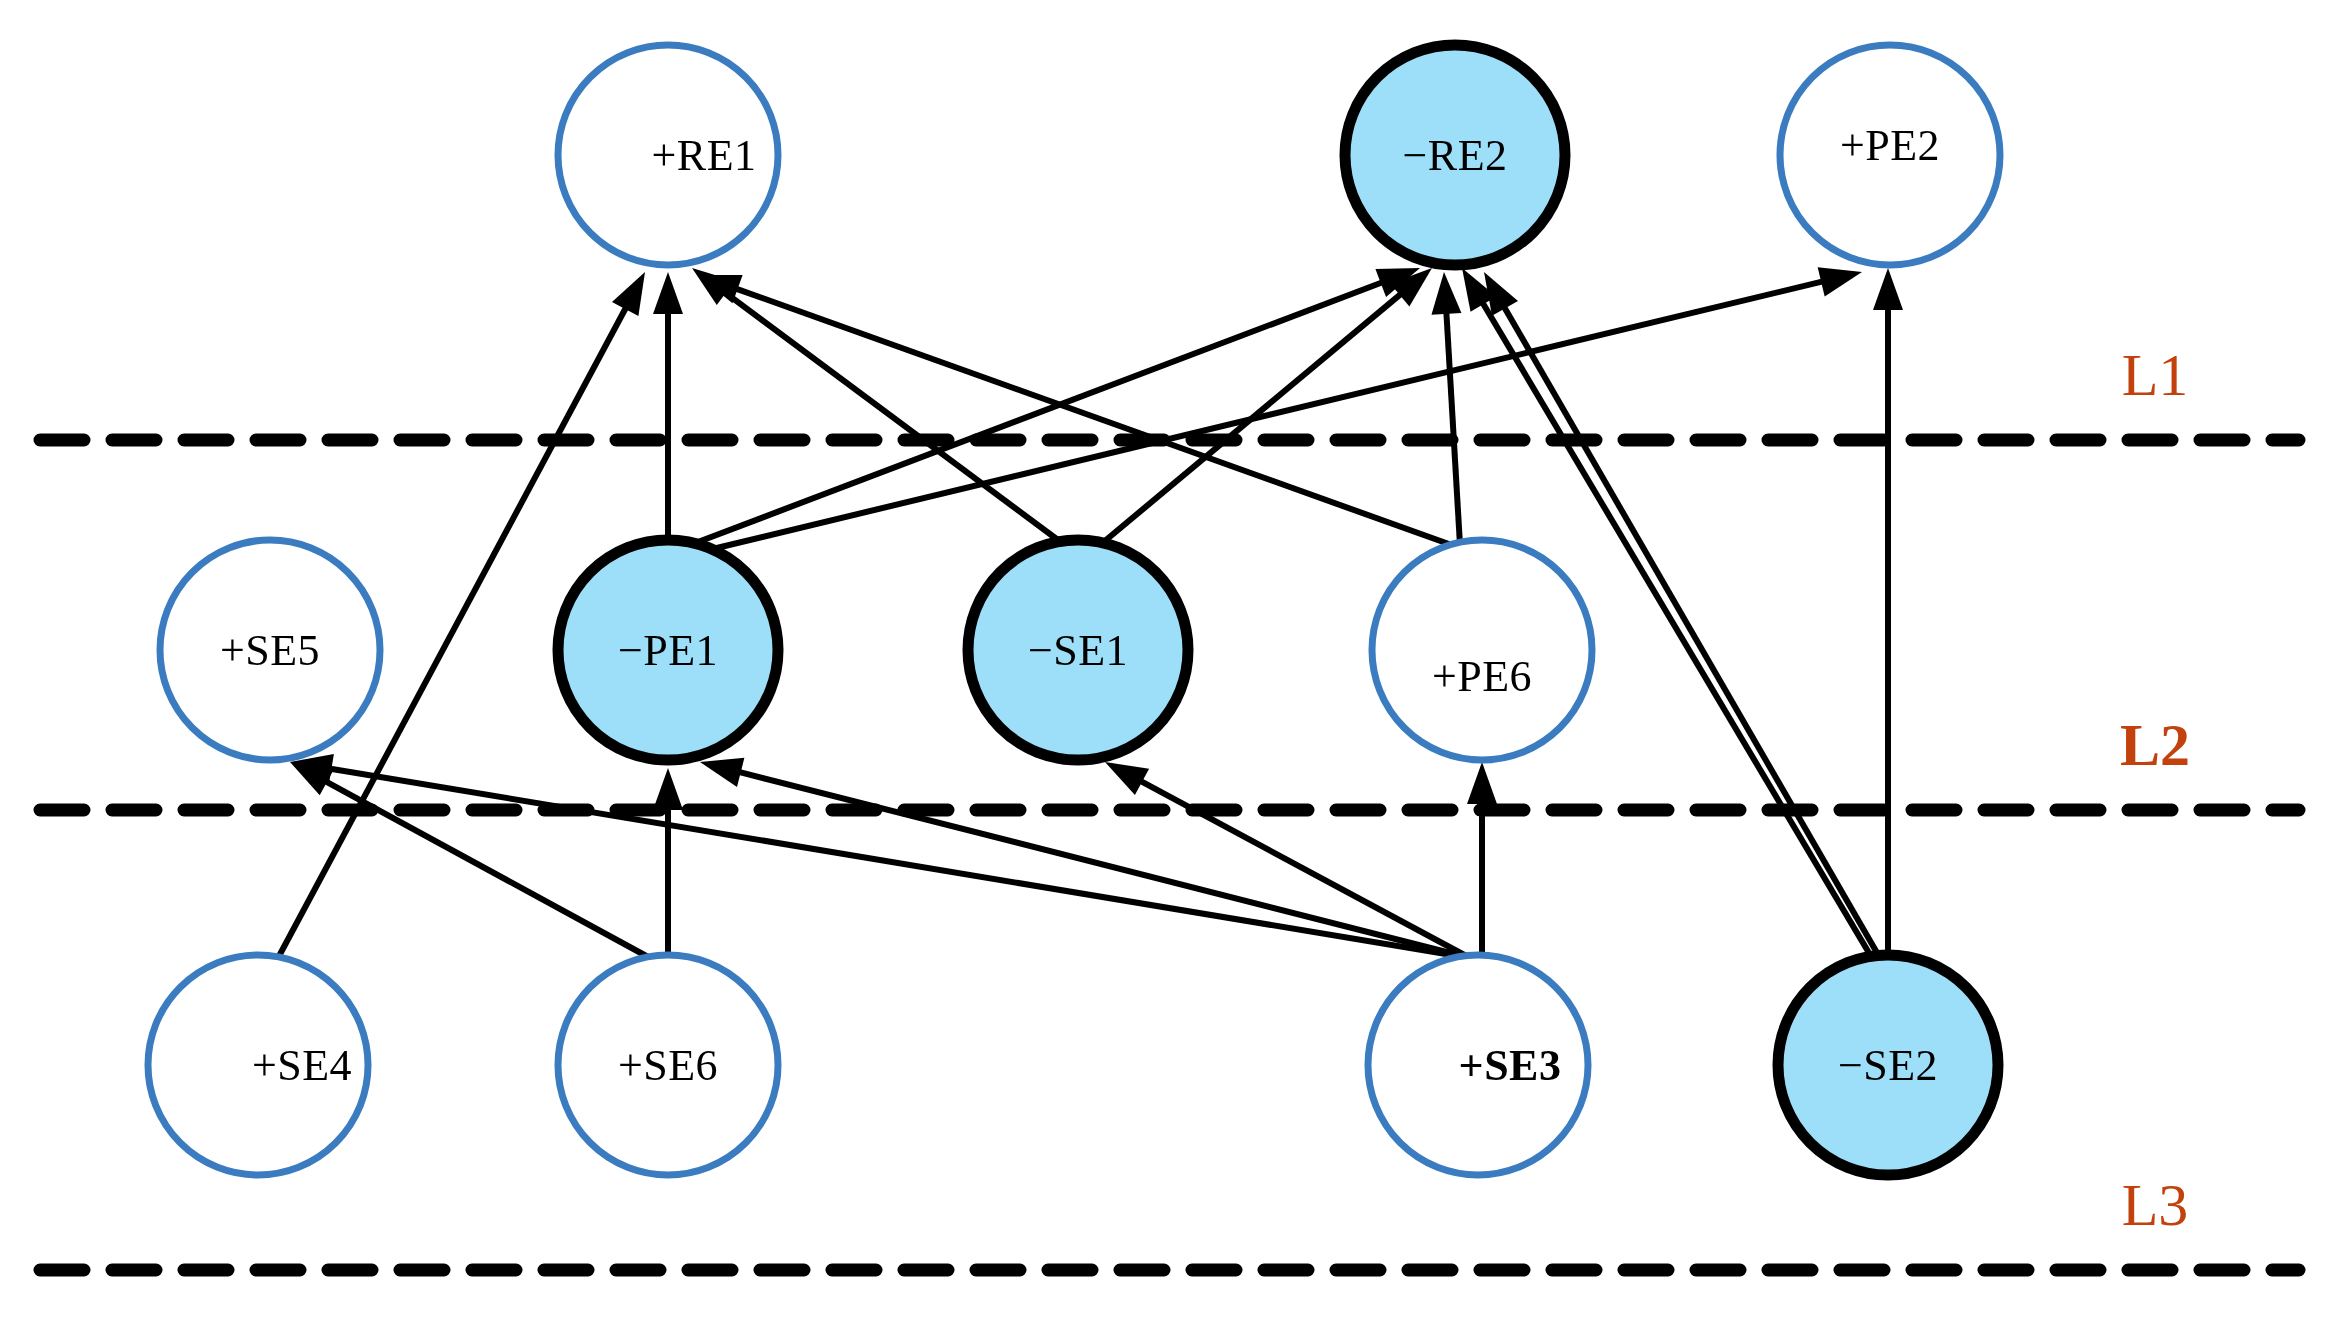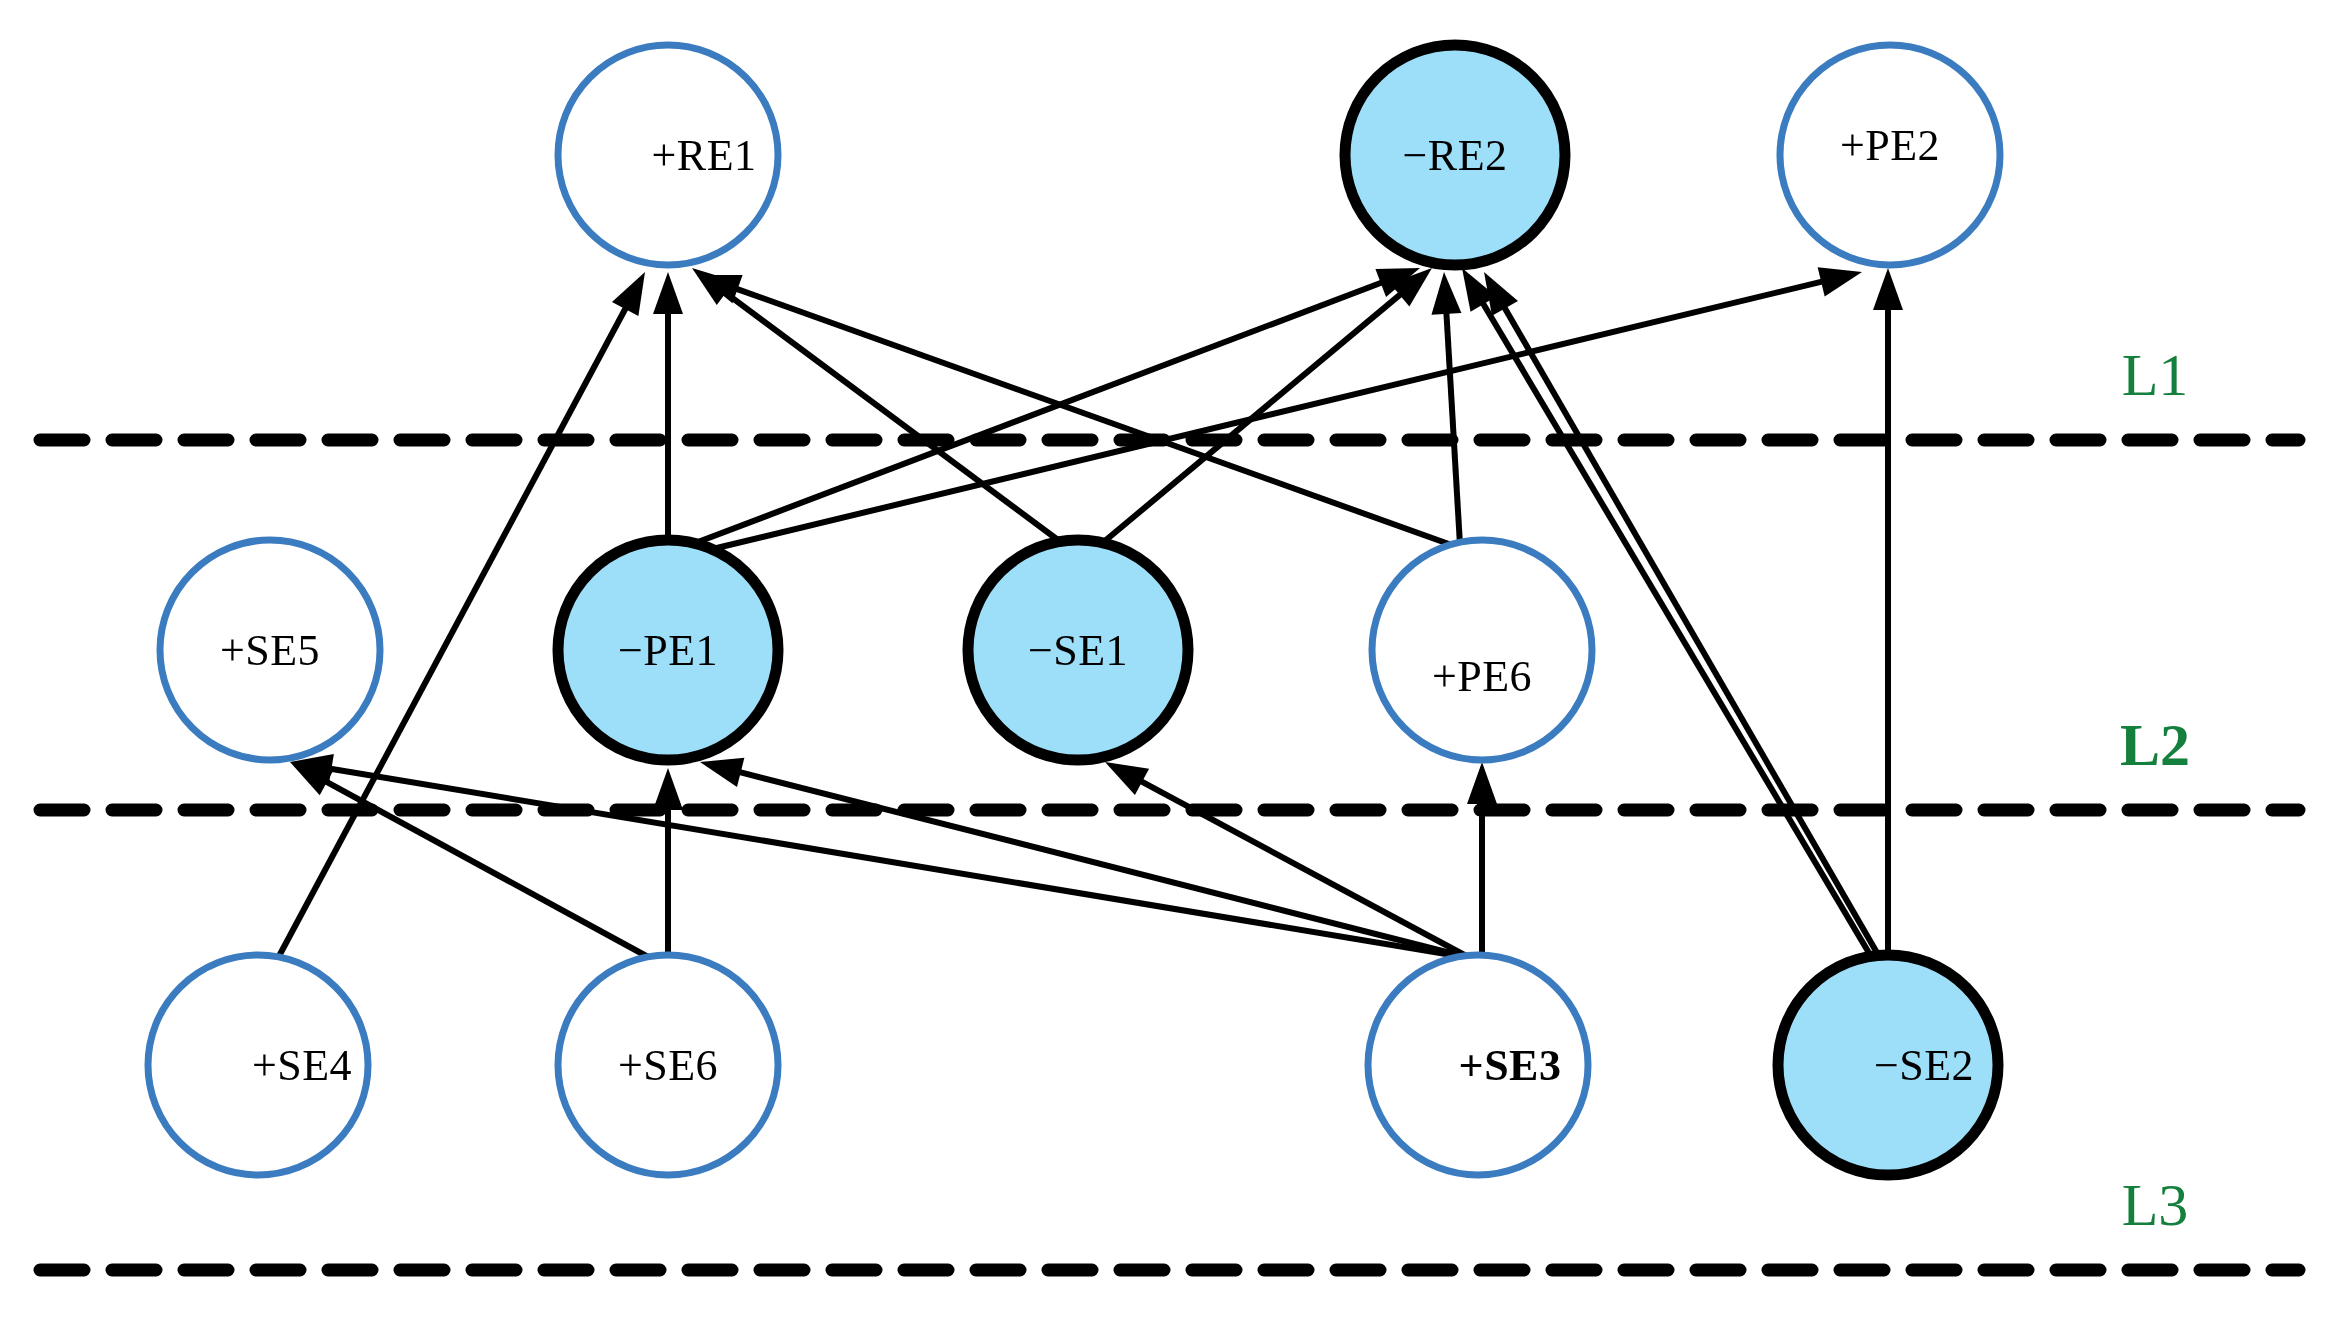--- a/index.html
+++ b/index.html
@@ -8,21 +8,21 @@
   #svg{position:absolute;inset:0;width:2339px;height:1327px;}
   .node-label{
     position:absolute;transform:translate(-50%,-50%);
     font-family:"Liberation Serif",serif;
     font-size:44px;color:#000;white-space:nowrap;
     pointer-events:none;letter-spacing:0.5px;
   }
   .layer-label{
     position:absolute;transform:translate(-50%,-50%);
     font-family:"Liberation Serif",serif;
-    font-size:60px;color:#15803d;white-space:nowrap;
+    font-size:60px;color:#c2410c;white-space:nowrap;
   }
 </style>
 </head>
 <body>
 
 <div id="stage">
 
   <svg id="svg" viewBox="0 0 2339 1327" xmlns="http://www.w3.org/2000/svg">
       <line x1="40" y1="440" x2="2299" y2="440" stroke="#000000" stroke-width="13" stroke-dasharray="44 28" stroke-linecap="round"></line>
       <line x1="40" y1="810" x2="2299" y2="810" stroke="#000000" stroke-width="13" stroke-dasharray="44 28" stroke-linecap="round"></line>
@@ -85,16 +85,16 @@
       <div class="node-label" style="left: 704px; top: 155px;">+RE1</div>
       <div class="node-label" style="left: 1455px; top: 155px;">−RE2</div>
       <div class="node-label" style="left: 1890px; top: 145px; text-align: right;">+PE2</div>
       <div class="node-label" style="left: 270px; top: 650px;">+SE5</div>
       <div class="node-label" style="left: 668px; top: 650px;">−PE1</div>
       <div class="node-label" style="left: 1078px; top: 650px;">−SE1</div>
       <div class="node-label" style="left: 1482px; top: 676px;">+PE6</div>
       <div class="node-label" style="left: 258px; top: 1065px; margin-left: 44px;">+SE4</div>
       <div class="node-label" style="left: 668px; top: 1065px;">+SE6</div>
       <div class="node-label" style="left: 1510px; top: 1065px; font-weight: bold;">+SE3</div>
-      <div class="node-label" style="left: 1888px; top: 1065px; margin-left: 36px;">−SE2</div>
+      <div class="node-label" style="left: 1888px; top: 1065px;">−SE2</div>
     </div>
 
 </div>
 
 </body></html>

